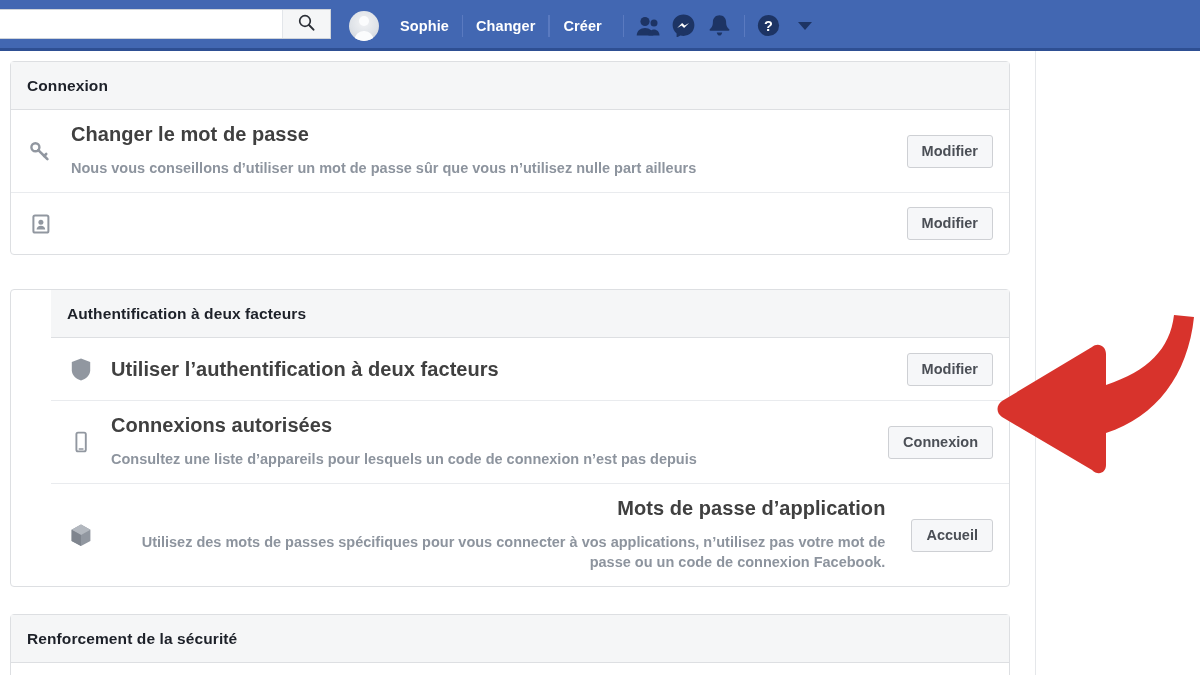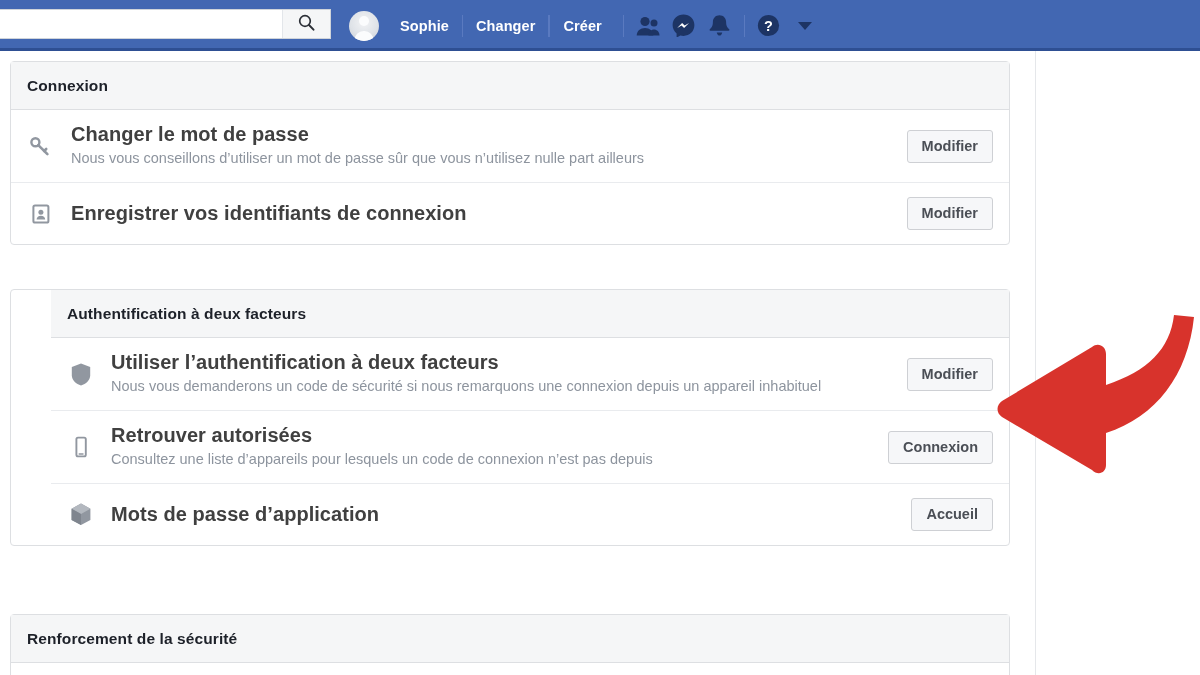--- a/index.html
+++ b/index.html
@@ -119,21 +119,21 @@
     display: flex; align-items: center; justify-content: flex-start;
     color: #8d949e;
   }
   .row-text { flex: 1; padding-right: 12px; }
   .row-title {
     font-size: 20px; font-weight: bold; color: #404040;
     line-height: 21px; letter-spacing: .05px;
   }
   .row-desc {
     font-size: 14.5px; color: #8d949e;
-    line-height: 20px; margin-top: 3px;
+    line-height: 20px; margin-top: 13px; font-weight: bold;
   }
   .btn {
     flex: none;
     background: #f6f7f9;
     border: 1px solid #ced0d4;
     border-radius: 3px;
     padding: 7px 14px 8px;
     font-size: 14.5px; font-weight: bold; color: #4b4f56;
     font-family: "Liberation Sans", sans-serif;
     cursor: pointer; white-space: nowrap;
@@ -245,66 +245,65 @@
 
       <div class="row">
         <div class="row-icon">
           <svg width="24" height="24" viewBox="0 0 24 24">
             <rect x="4.4" y="3.4" width="15" height="17.2" rx="1.6" fill="none" stroke="#9197a0" stroke-width="2"></rect>
             <circle cx="11.9" cy="10.2" r="2.5" fill="#9197a0"></circle>
             <path d="M7.6 17.6c0-2.5 1.9-3.9 4.3-3.9s4.3 1.4 4.3 3.9z" fill="#9197a0"></path>
           </svg>
         </div>
         <div class="row-text">
-          <div class="row-title">Enregistrer vos identifiants de connexion</div>
         </div>
         <button class="btn">Modifier</button>
       </div>
     </div>
 
     <div class="card" style="top:238px;padding-left:40px;">
       <div class="card-header">Authentification à deux facteurs</div>
 
       <div class="row first">
         <div class="row-icon">
           <svg width="24" height="25" viewBox="0 0 24 25">
             <path d="M12 1.5L21.2 5v8.2c0 5.2-4.3 8.7-9.2 10.3C7.1 21.9 2.8 18.4 2.8 13.2V5z" fill="#9197a0"></path>
           </svg>
         </div>
         <div class="row-text">
           <div class="row-title">Utiliser l’authentification à deux facteurs</div>
-          <div class="row-desc">Nous vous demanderons un code de sécurité si nous remarquons une connexion depuis un appareil inhabituel</div>
         </div>
         <button class="btn">Modifier</button>
       </div>
 
       <div class="row">
         <div class="row-icon">
           <svg width="24" height="24" viewBox="0 0 24 24">
             <rect x="7.4" y="2.6" width="9.4" height="18.8" rx="1.6" fill="none" stroke="#9197a0" stroke-width="1.9"></rect>
             <line x1="10.2" y1="19" x2="14" y2="19" stroke="#9197a0" stroke-width="1.4" stroke-linecap="round"></line>
           </svg>
         </div>
         <div class="row-text">
-          <div class="row-title">Retrouver autorisées</div>
+          <div class="row-title">Connexions autorisées</div>
           <div class="row-desc">Consultez une liste d’appareils pour lesquels un code de connexion n’est pas depuis</div>
         </div>
         <button class="btn">Connexion</button>
       </div>
 
       <div class="row">
         <div class="row-icon">
           <svg width="24" height="25" viewBox="0 0 24 25">
             <path d="M12 1.6l9.4 5.1v11.2L12 23 2.6 17.9V6.7z" fill="#9197a0"></path>
             <path d="M12 1.6l9.4 5.1L12 12.1 2.6 6.7z" fill="#b3b8bf"></path>
             <path d="M12 12.1V23L2.6 17.9V6.7z" fill="#7f858e"></path>
           </svg>
         </div>
-        <div class="row-text" style="padding-right:26px;">
+        <div class="row-text" style="padding-right:26px;text-align:right;">
           <div class="row-title">Mots de passe d’application</div>
+          <div class="row-desc" style="max-width:810px;">Utilisez des mots de passes spécifiques pour vous connecter à vos applications, n’utilisez pas votre mot de passe ou un code de connexion Facebook.</div>
         </div>
         <button class="btn">Accueil</button>
       </div>
     </div>
 
     <div class="card" style="top:563px; height:110px;">
       <div class="card-header">Renforcement de la sécurité</div>
     </div>
 
     <svg id="arrow" viewBox="0 0 214 206">

